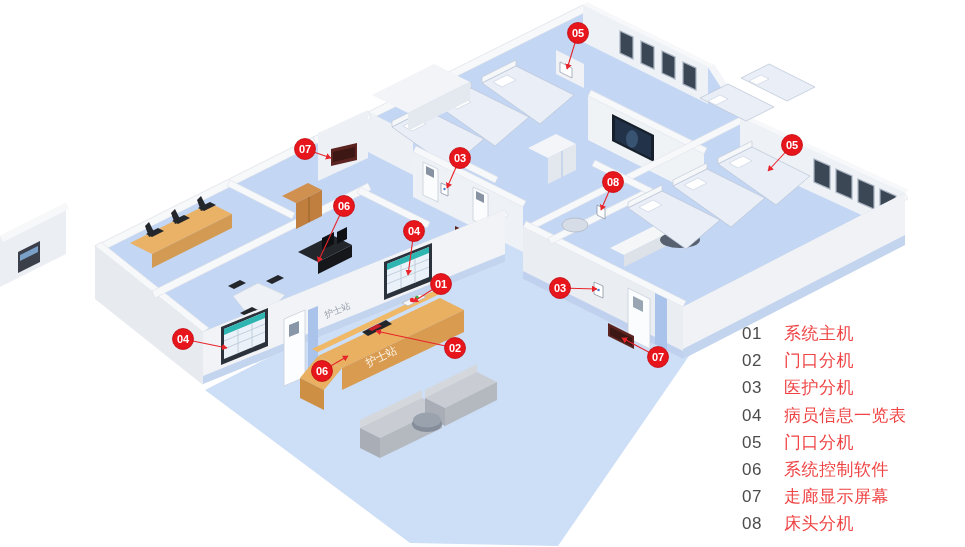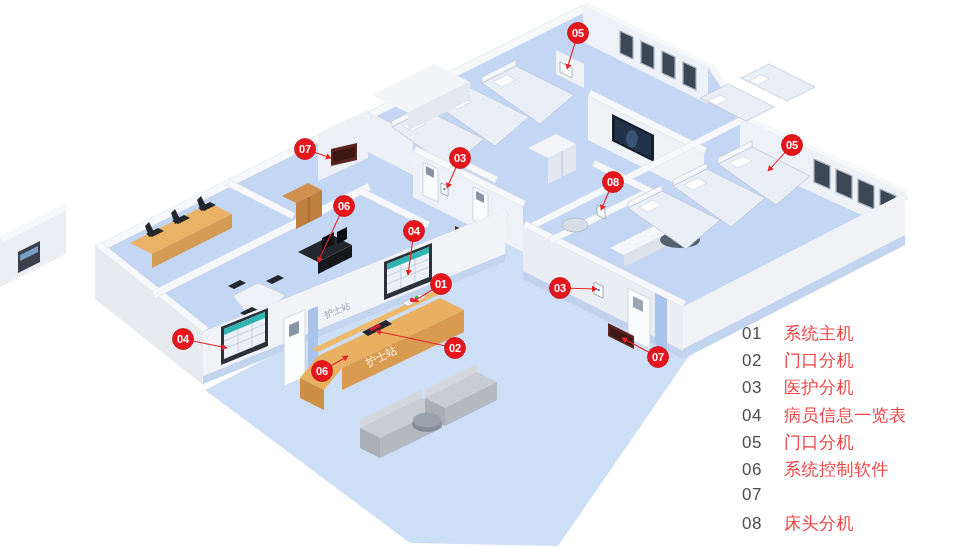--- a/index.html
+++ b/index.html
@@ -415,20 +415,21 @@
       <div class="legend-row">
         <span class="legend-num">05</span>
         <span class="legend-label">门口分机</span>
       </div>
       <div class="legend-row">
         <span class="legend-num">06</span>
         <span class="legend-label">系统控制软件</span>
       </div>
       <div class="legend-row">
         <span class="legend-num">07</span>
+        <span class="legend-label">走廊显示屏幕</span>
       </div>
       <div class="legend-row">
         <span class="legend-num">08</span>
         <span class="legend-label">床头分机</span>
       </div>
     </div>
 
 </div>
 
 </body></html>

